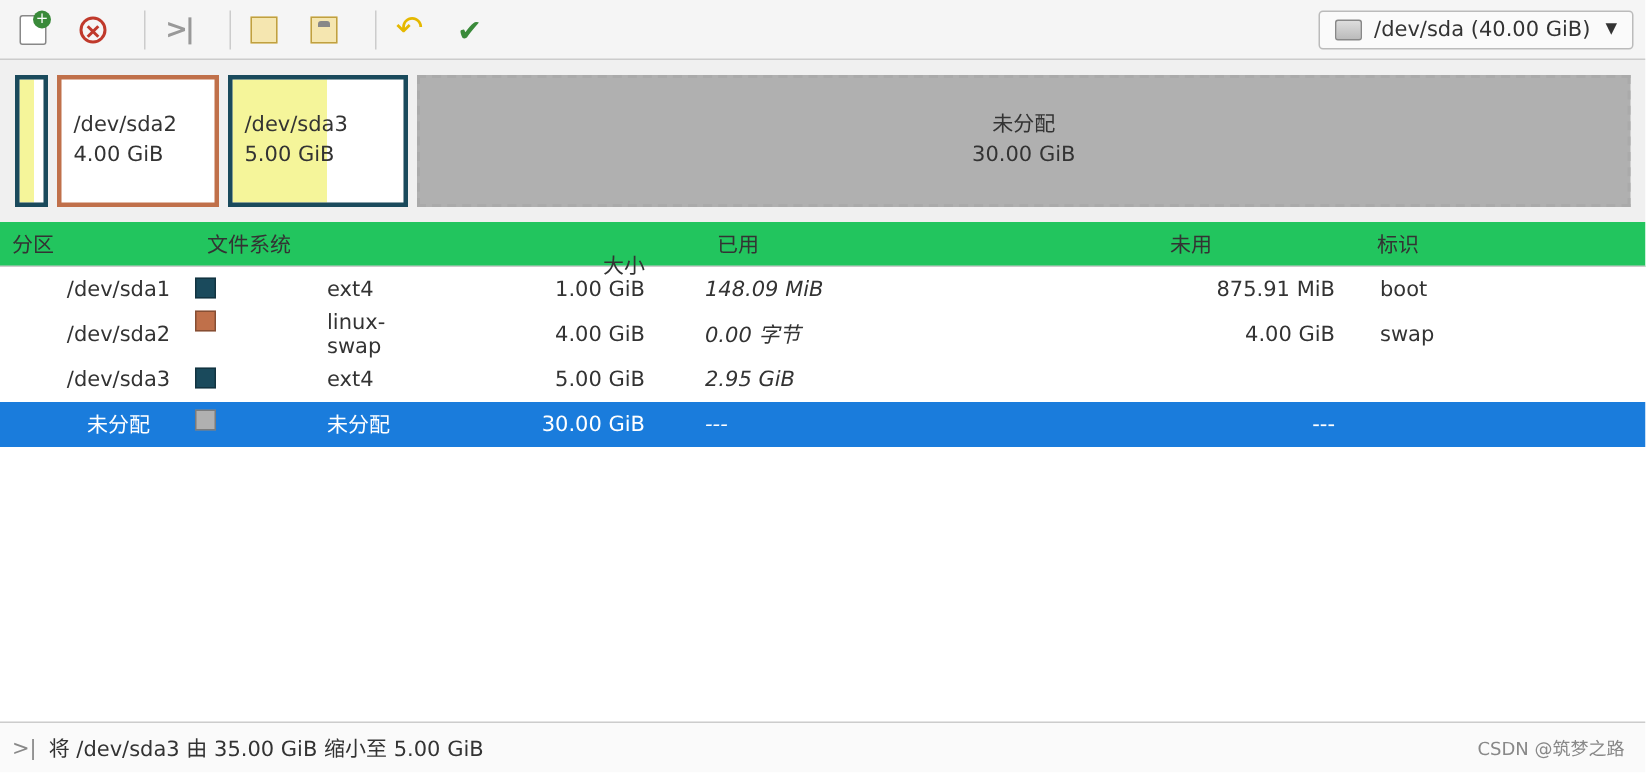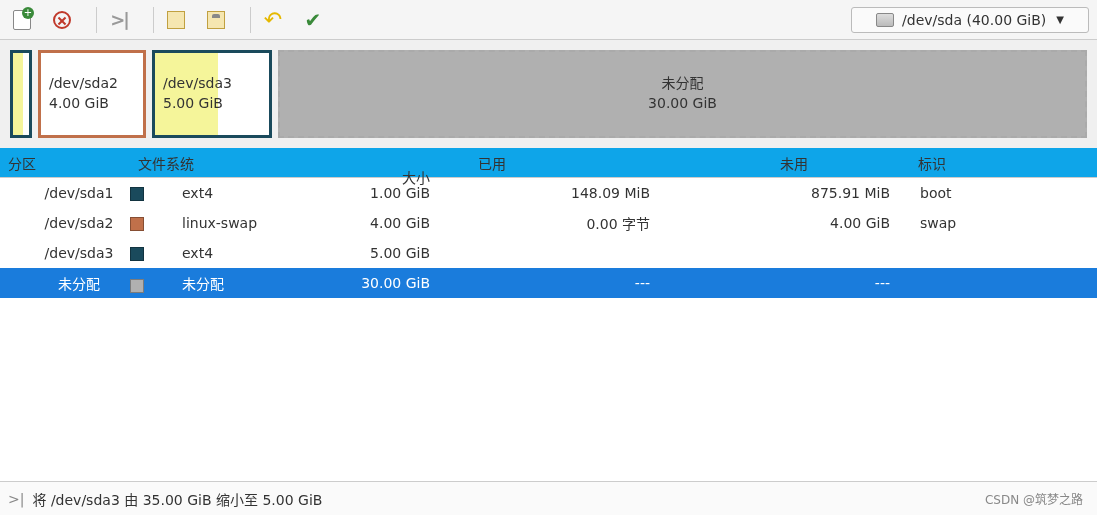--- a/index.html
+++ b/index.html
@@ -32,21 +32,21 @@
       font-size: 18px;
       cursor: pointer;
     }
     .tb-sep { width: 1px; height: 26px; background: #ccc; margin: 0 8px; }
     .device-selector {
       margin-left: auto;
       display: flex;
       align-items: center;
       border: 1px solid #bbb;
       border-radius: 3px;
-      padding: 4px 24px;
+      padding: 4px 10px;
       background: #fafafa;
       cursor: pointer;
       font-size: 14px;
     }
     .device-selector .hdd-icon {
       width: 18px; height: 14px;
       background: linear-gradient(to bottom, #ddd, #bbb);
       border: 1px solid #888; border-radius: 2px;
       margin-right: 8px;
     }
@@ -80,21 +80,21 @@
       flex-direction: column;
       align-items: center;
       justify-content: center;
       font-size: 14px;
       line-height: 1.4;
     }
     
     .tbl-header {
       display: flex;
       height: 30px;
-      background: #0ea5e9;
+      background: #22c55e;
       border-bottom: 1px solid #ccc;
       align-items: center;
       font-size: 14px;
     }
     .col { padding: 0 8px; }
     .c-part { width: 130px; }
     .c-fs   { width: 140px; }
     .c-size { width: 200px; text-align: right; padding-right: 40px; margin-top: 28px; }
     .c-used { width: 220px; text-align: left; padding-right: 40px; }
     .c-unused{ width: 220px; text-align: center; padding-right: 20px; }
@@ -112,24 +112,24 @@
       display: inline-block;
       width: 14px; height: 14px;
       margin-right: 8px;
       border: 1px solid rgba(0,0,0,0.3);
       vertical-align: middle;
     }
     .sw-ext4 { background: #1a4a5c; }
     .sw-swap { background: #c0704a; }
     .sw-unalloc { background: #b0b0b0; }
     .rc-part { width: 130px; padding-left: 28px; text-align: center; }
-    .rc-fs   { width: 140px; display: flex; align-items: flex-end; }
+    .rc-fs   { width: 140px; display: flex; align-items: flex-start; gap: 36px; }
     .rc-fs-text { flex: 1; text-align: left; padding-left: 30px; }
     .rc-size { width: 200px; text-align: right; padding-right: 40px; }
-    .rc-used { width: 220px; text-align: right; padding-right: 40px; }
+    .rc-used { width: 220px; padding-right: 40px; font-style: italic; }
     .rc-unused{ width: 220px; text-align: right; padding-right: 20px; }
     .rc-flags{ flex: 1; padding-left: 10px; }
     
     .statusbar {
       position: absolute;
       bottom: 0;
       left: 0;
       right: 0;
       height: 34px;
       border-top: 1px solid #ccc;
@@ -238,20 +238,21 @@
       <div class="rc-unused">4.00 GiB</div>
       <div class="rc-flags">swap</div>
     </div>
     <div class="row">
       <div class="rc-part">/dev/sda3</div>
       <div class="rc-fs">
         <span class="fs-swatch sw-ext4"></span>
         <span class="rc-fs-text">ext4</span>
       </div>
       <div class="rc-size">5.00 GiB</div>
+      <div class="rc-used">2.95 GiB</div>
       <div class="rc-flags"></div>
     </div>
     <div class="row selected">
       <div class="rc-part">未分配</div>
       <div class="rc-fs">
         <span class="fs-swatch sw-unalloc"></span>
         <span class="rc-fs-text">未分配</span>
       </div>
       <div class="rc-size">30.00 GiB</div>
       <div class="rc-used">---</div>

